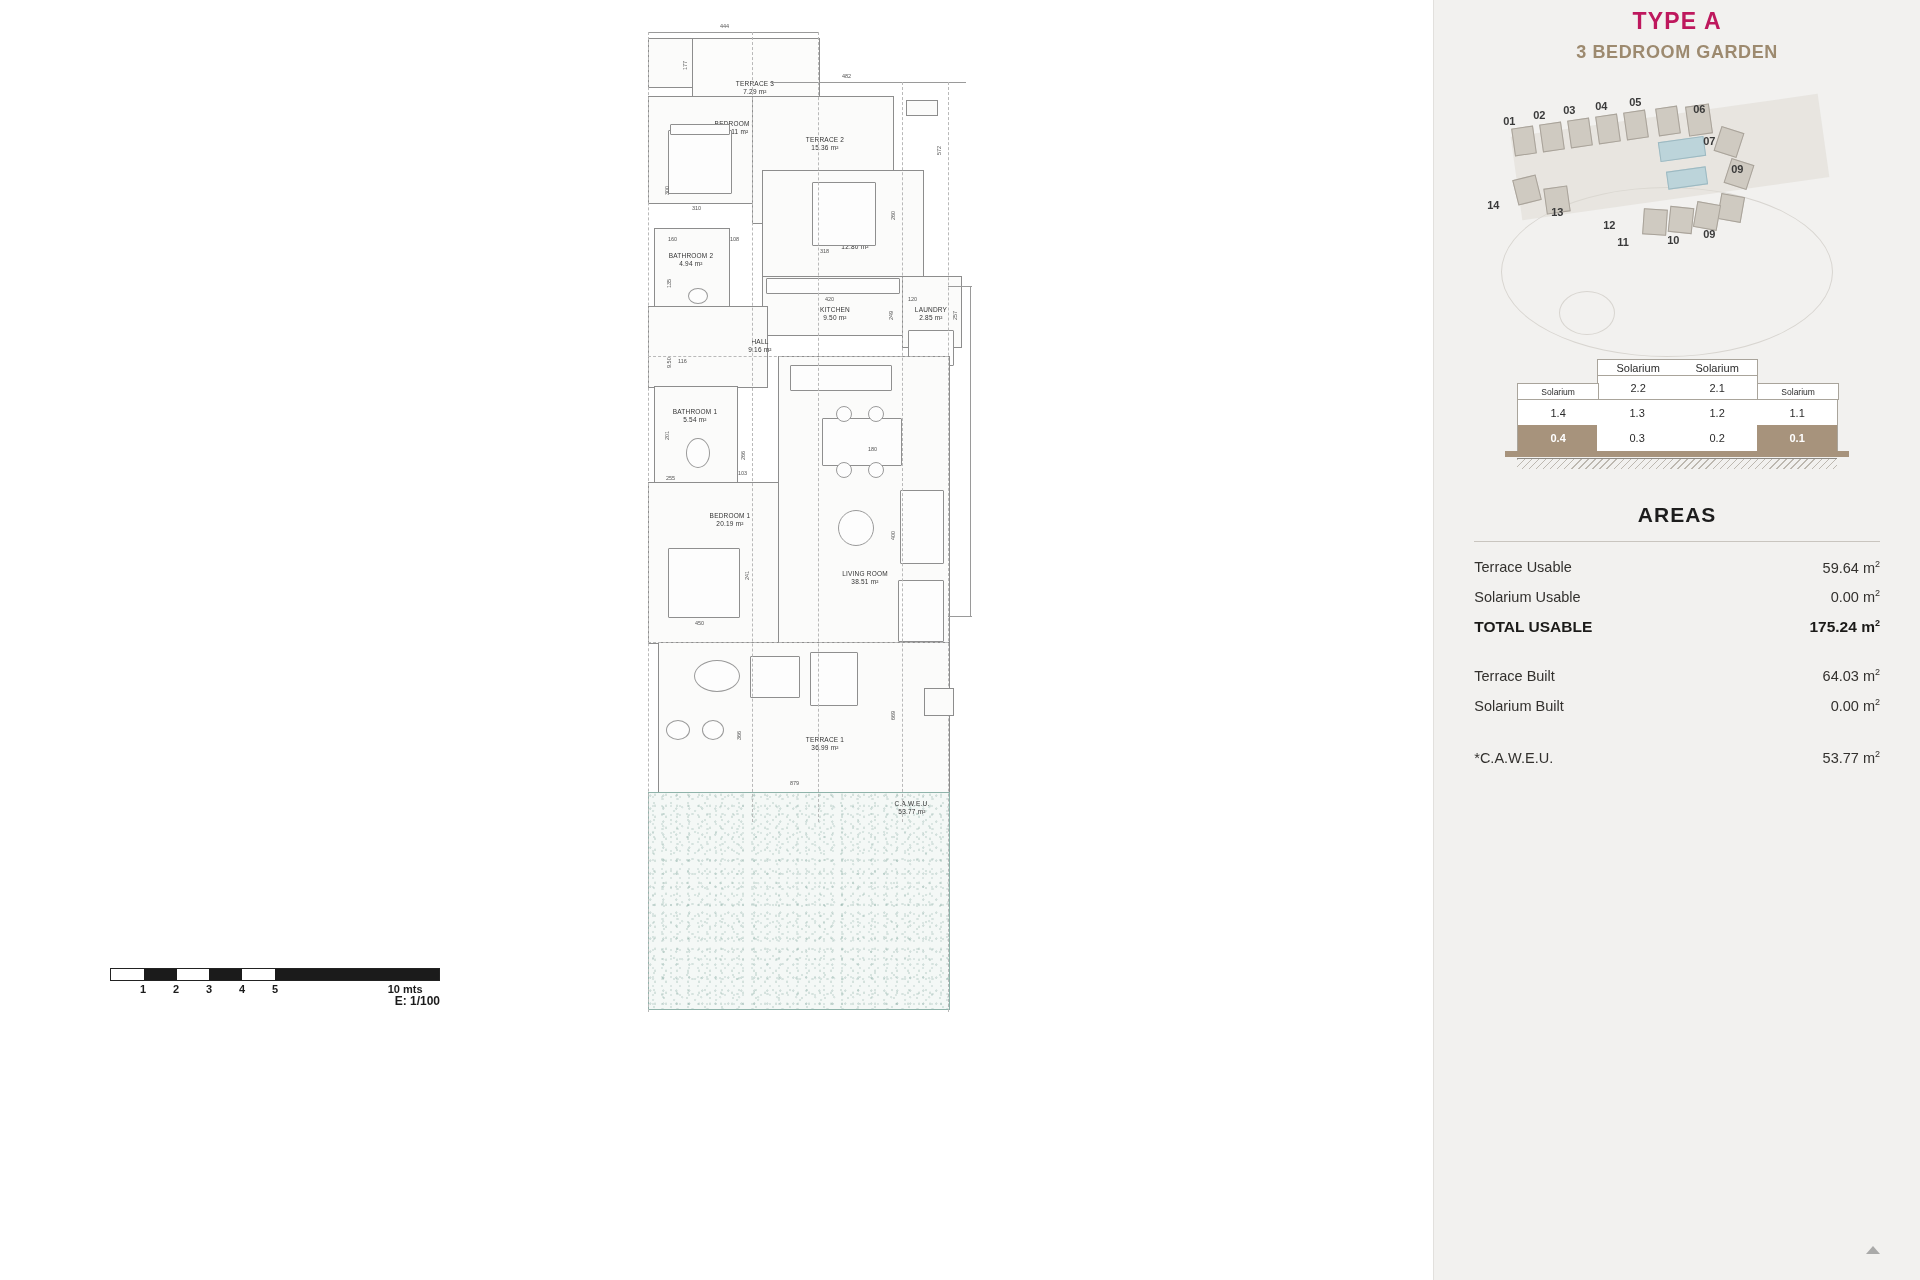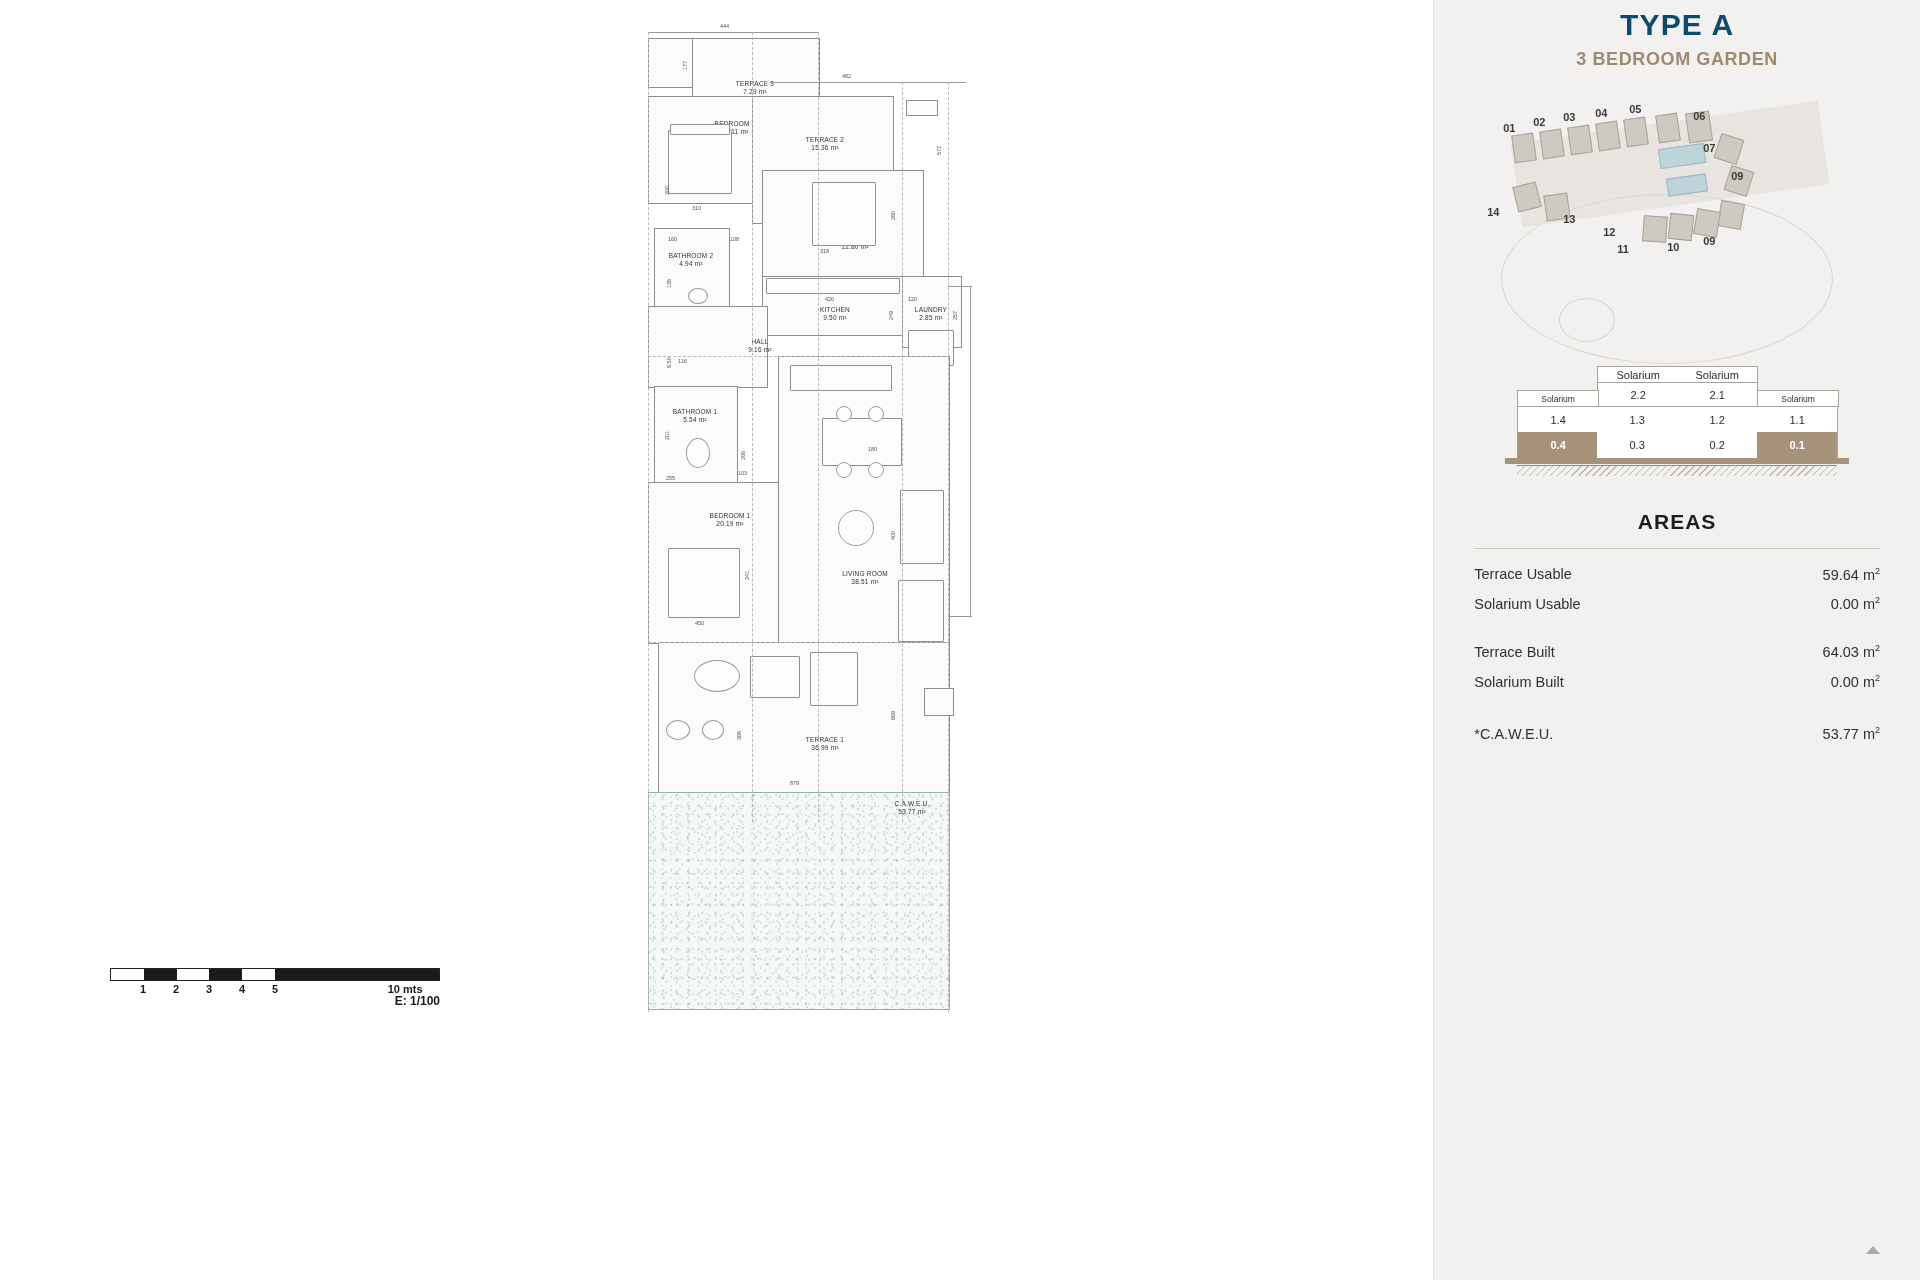--- a/index.html
+++ b/index.html
@@ -49,21 +49,21 @@
   .sb-w{background:#ffffff;}
   .sb-nums{position:relative;height:14px;margin-top:2px;font-size:11px;font-weight:700;color:#1b1b1b;}
   .sb-nums span{position:absolute;transform:translateX(-50%);}
   .sb-10{position:absolute;right:0;top:0;font-size:11px;font-weight:700;color:#1b1b1b;}
   .sb-e{position:absolute;right:0;top:26px;font-size:12px;font-weight:700;color:#1b1b1b;}
 
   
   .panel{position:relative;width:486px;height:1280px;background:#f2f1ef;border-left:1px solid #e2e0dd;}
   .panel-inner{position:absolute;left:0;right:0;top:0;padding:0 40px;}
 
-  .type-title{text-align:center;font-size:30px;font-weight:700;letter-spacing:1.2px;color:#0c4a6e;margin-top:8px;}
+  .type-title{text-align:center;font-size:23px;font-weight:700;letter-spacing:1.2px;color:#be185d;margin-top:8px;}
   .type-sub{text-align:center;font-size:18px;font-weight:700;letter-spacing:.6px;color:#9d8a6f;margin-top:7px;}
 
   
   .sitemap{position:relative;margin:28px auto 0;width:392px;height:250px;}
   .sm-bg{position:absolute;inset:0;background:#f2f1ef;}
   .sm-road{position:absolute;border:1px solid #d8d5d0;border-radius:50%;}
   .sm-unit{position:absolute;background:#cfcac1;border:.7px solid #a9a39a;}
   .sm-pool{position:absolute;background:#bcd4da;border:.7px solid #9db9c1;}
   .sm-num{position:absolute;font-size:11px;font-weight:700;color:#3a3a3a;}
   .sm-band{position:absolute;background:#ddd9d2;}
@@ -304,21 +304,21 @@
         <div class="sm-num" style="left:82px;top:13px;">03</div>
         <div class="sm-num" style="left:114px;top:9px;">04</div>
         <div class="sm-num" style="left:148px;top:5px;">05</div>
         <div class="sm-num" style="left:212px;top:12px;">06</div>
         <div class="sm-num" style="left:222px;top:44px;">07</div>
         <div class="sm-num" style="left:250px;top:72px;">09</div>
         <div class="sm-num" style="left:222px;top:137px;">09</div>
         <div class="sm-num" style="left:186px;top:143px;">10</div>
         <div class="sm-num" style="left:136px;top:145px;">11</div>
         <div class="sm-num" style="left:122px;top:128px;">12</div>
-        <div class="sm-num" style="left:82px;top:115px;">13</div>
+        <div class="sm-num" style="left:70px;top:115px;">13</div>
         <div class="sm-num" style="left:6px;top:108px;">14</div>
       </div>
 
       <div class="sol">
 
         <div class="sol-cell" style="left:80px;top:0;width:80px;height:16px;border-bottom:none;">Solarium</div>
         <div class="sol-cell" style="left:160px;top:0;width:80px;height:16px;border-bottom:none;border-left:none;">Solarium</div>
         <div class="sol-cell" style="left:80px;top:16px;width:80px;height:24px;">2.2</div>
         <div class="sol-cell" style="left:160px;top:16px;width:80px;height:24px;border-left:none;">2.1</div>
 
@@ -343,20 +343,24 @@
       <div class="areas-rule"></div>
 
       <div class="arow">
         <span>Terrace Usable</span>
         <span class="v"><span>59.64</span> <span>m</span><span class="sup">2</span></span>
       </div>
       <div class="arow">
         <span>Solarium Usable</span>
         <span class="v"><span>0.00</span> <span>m</span><span class="sup">2</span></span>
       </div>
+      <div class="arow total">
+        <span>TOTAL USABLE</span>
+        <span class="v"><span>175.24</span> <span>m</span><span class="sup">2</span></span>
+      </div>
 
       <div class="agap"></div>
 
       <div class="arow">
         <span>Terrace Built</span>
         <span class="v"><span>64.03</span> <span>m</span><span class="sup">2</span></span>
       </div>
       <div class="arow">
         <span>Solarium Built</span>
         <span class="v"><span>0.00</span> <span>m</span><span class="sup">2</span></span>

